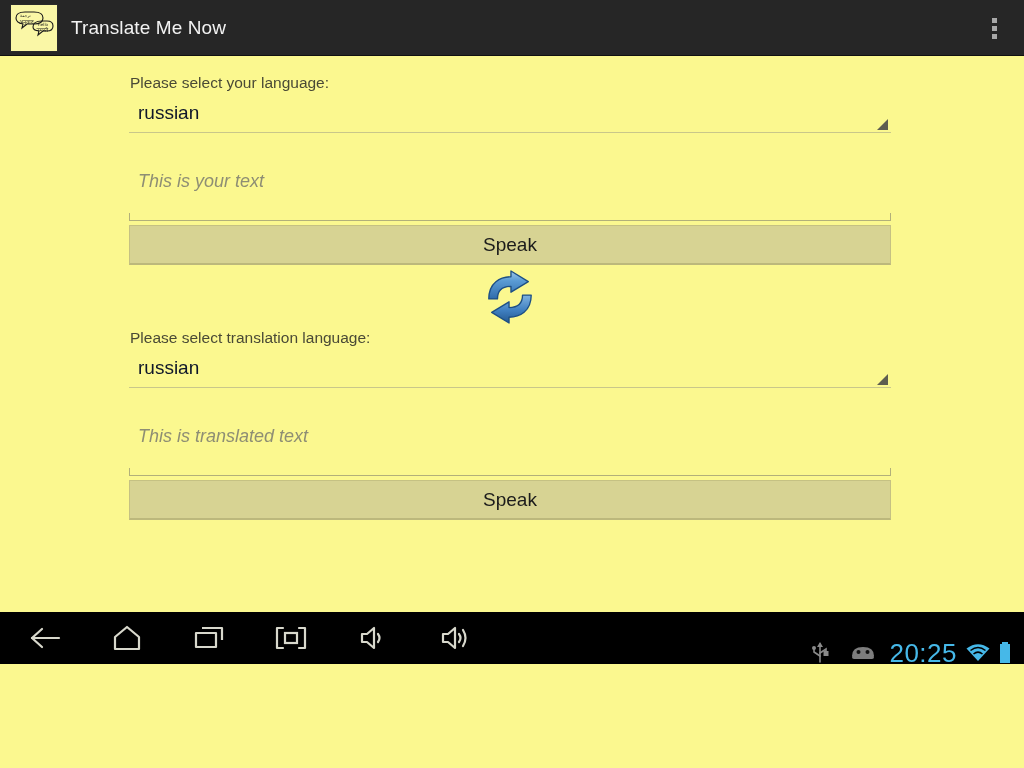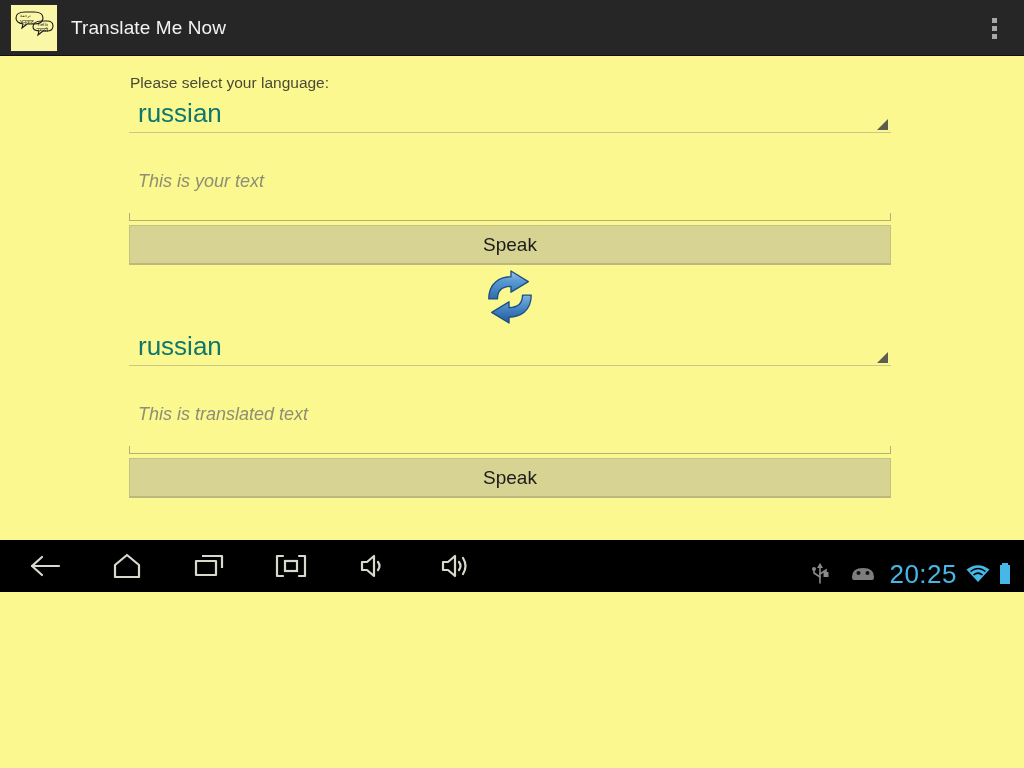--- a/index.html
+++ b/index.html
@@ -9,21 +9,21 @@
   body {
     width: 1024px;
     height: 768px;
     overflow: hidden;
     font-family: "Liberation Sans", sans-serif;
     background: #fbf88f;
   }
   #screen {
     position: relative;
     width: 1024px;
-    height: 592px;
+    height: 664px;
     background: #fbf88f;
     display: flex;
     flex-direction: column;
   }
 
   
   .action-bar {
     height: 56px;
     background: #262626;
     border-bottom: 1px solid #111;
@@ -94,22 +94,22 @@
 
   
   .spinner {
     position: relative;
     height: 38px;
     margin-bottom: 8px;
     border-bottom: 1px solid #c9c78a;
     box-sizing: border-box;
   }
   .spinner .value {
-    font-size: 26px;
-    color: #0f766e;
+    font-size: 19px;
+    color: #0f172a;
     padding-left: 9px;
     line-height: 36px;
   }
   .spinner .caret {
     position: absolute;
     right: 3px;
     bottom: 2px;
     width: 0;
     height: 0;
     border-left: 11px solid transparent;
@@ -192,21 +192,21 @@
   .nav-btn {
     width: 44px;
     height: 44px;
     display: flex;
     align-items: center;
     justify-content: center;
   }
   .status-right {
     position: absolute;
     right: 10px;
-    top: 8px;
+    top: 15px;
     height: 52px;
     display: flex;
     align-items: center;
     gap: 0;
   }
   .status-icon {
     display: flex;
     align-items: center;
     justify-content: center;
     height: 52px;
@@ -279,20 +279,21 @@
               <stop offset="100%" stop-color="#24588f"></stop>
             </linearGradient>
           </defs>
 
           <path d="M10 30 C10 13 22 7 33 7 L33 1 L51 12 L33 23 L33 17 C26 17 19 20 19 30 Z" fill="url(#blueGrad)" stroke="#1d4f85" stroke-width="1.4" stroke-linejoin="round"></path>
 
           <path d="M54 26 C54 43 42 49 31 49 L31 55 L13 44 L31 33 L31 39 C38 39 45 36 45 26 Z" fill="url(#blueGrad2)" stroke="#1d4f85" stroke-width="1.4" stroke-linejoin="round"></path>
         </svg>
       </div>
 
+      <div class="field-label">Please select translation language:</div>
 
       <div class="spinner">
         <div class="value">russian</div>
         <div class="caret"></div>
       </div>
 
       <div class="edittext">
         <div class="hint">This is translated text</div>
         <div class="underline"></div>
       </div>

